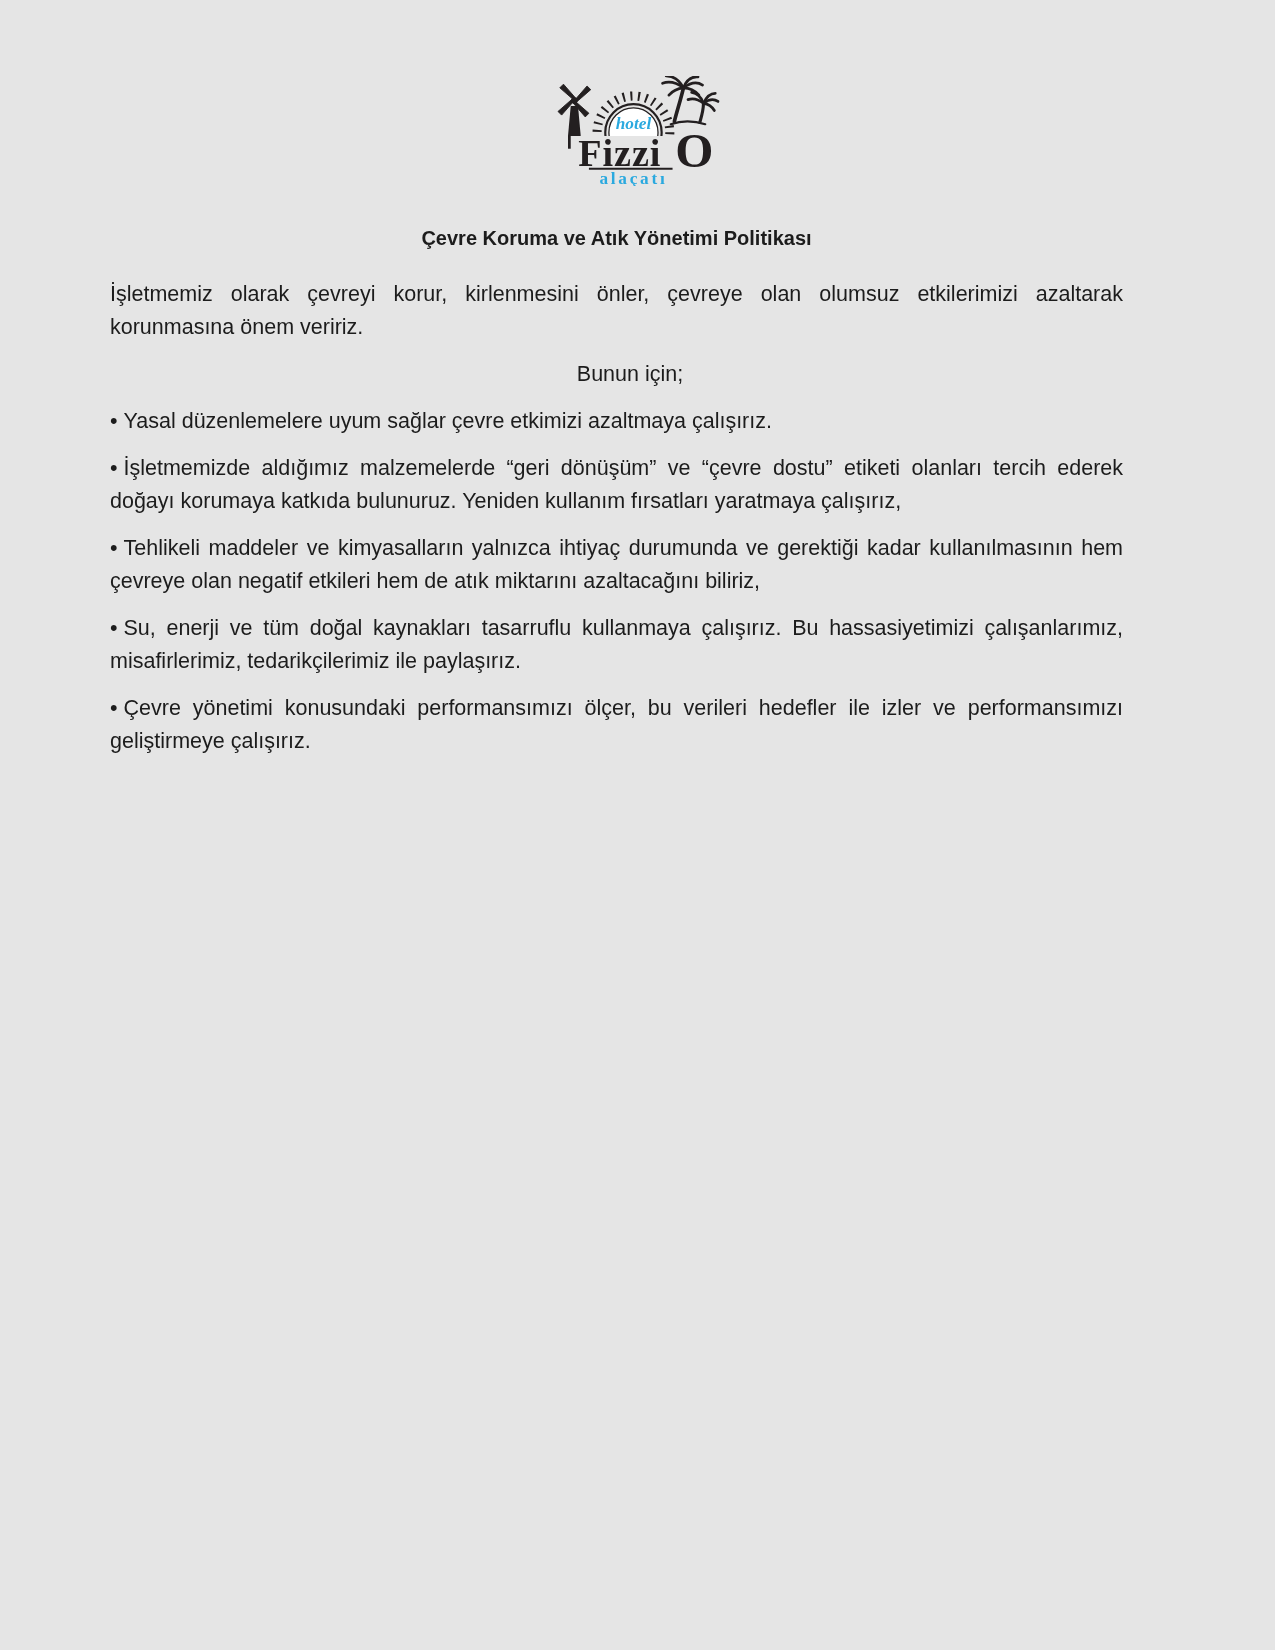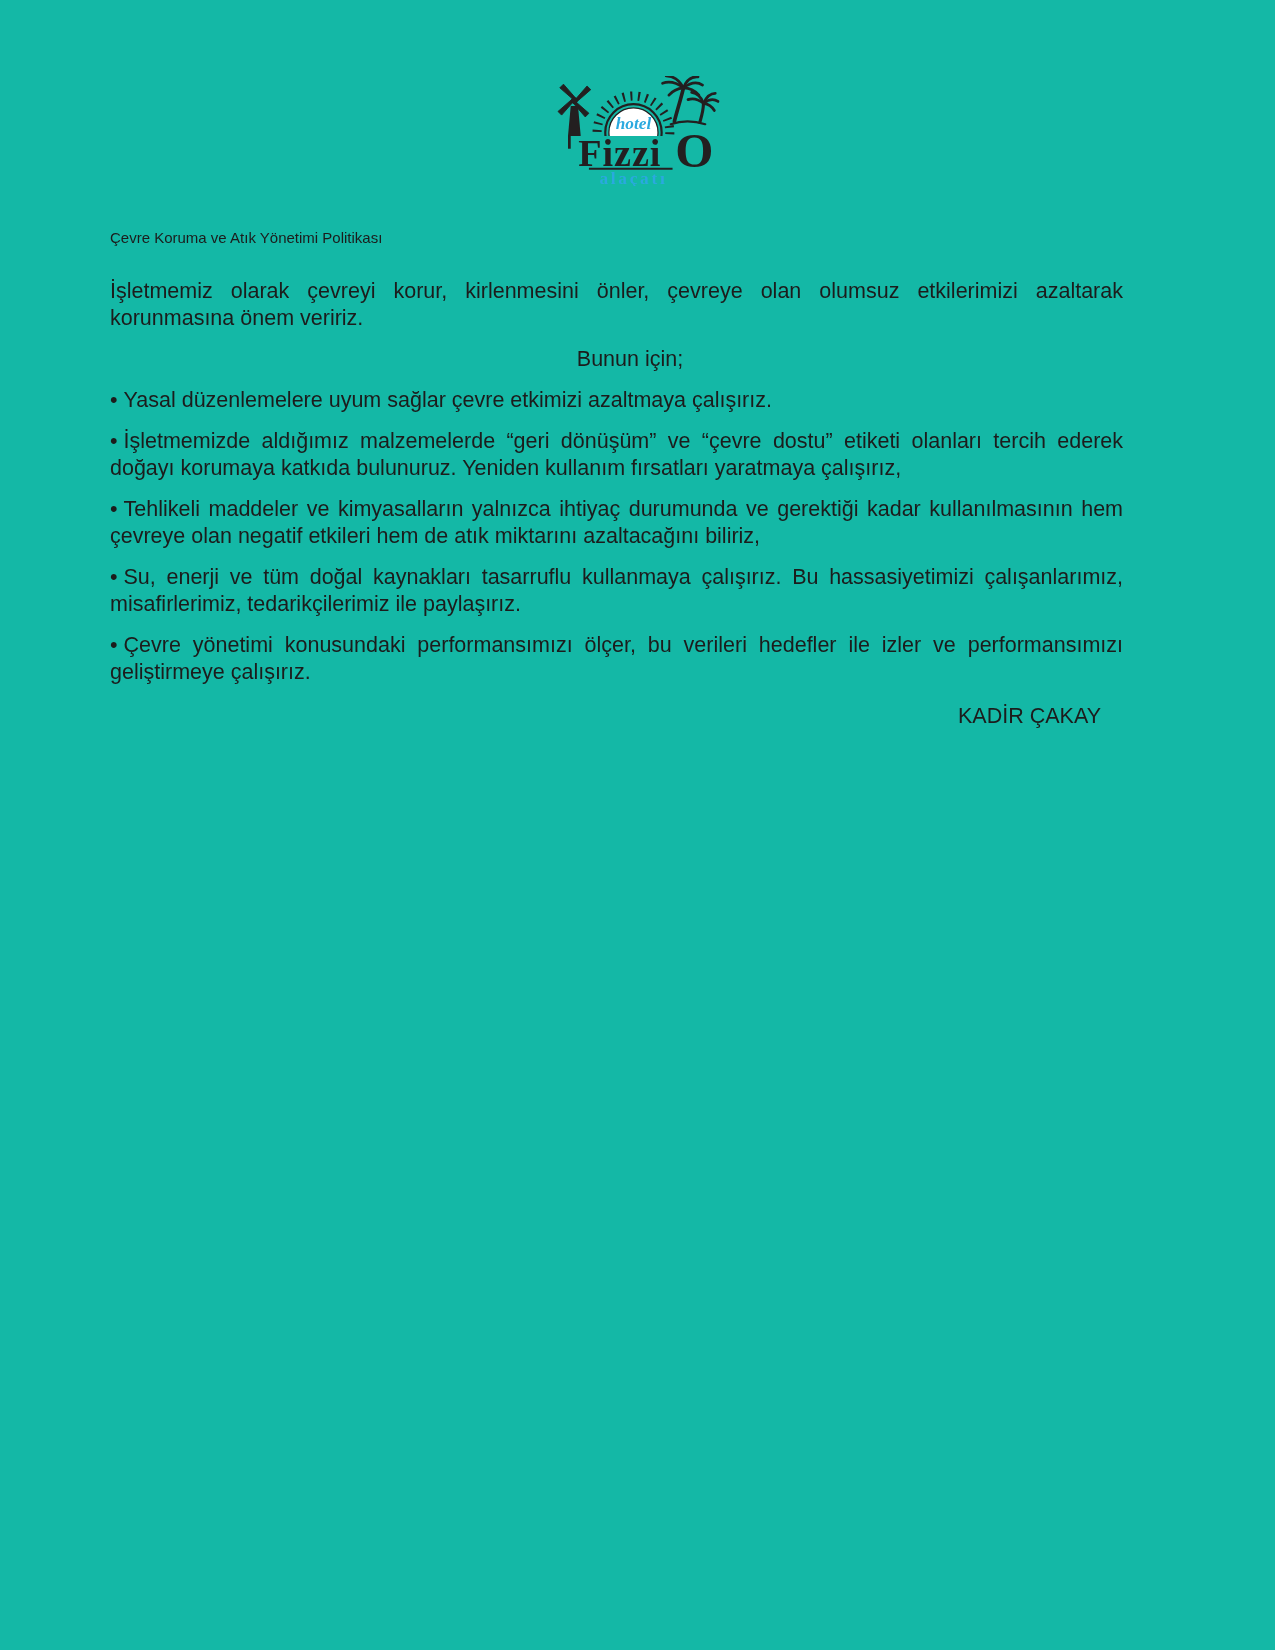--- a/index.html
+++ b/index.html
@@ -6,47 +6,48 @@
   html, body {
     margin: 0;
     padding: 0;
     background: #ffffff;
   }
   .page {
     position: relative;
     width: 1275px;
     height: 1650px;
     margin: 0 auto;
-    background: #14b8a6;
+    background: #e5e5e5;
     color: #1c1c1c;
     font-family: "Liberation Sans", sans-serif;
     overflow: hidden;
   }
   .logo-wrap {
     padding-top: 76px;
     display: flex;
     justify-content: center;
   }
   .logo-wrap svg {
     display: block;
   }
   .content {
     margin-left: 110px;
     margin-right: 152px; 
   }
   .doc-title {
-    font-size: 15px;
+    text-align: center;
+    font-size: 20px;
     line-height: 28px;
-    font-weight: normal;
+    font-weight: bold;
     margin: 38px 0 0 0;
     color: #1c1c1c;
   }
   .para {
     font-size: 21.5px;
-    line-height: 27px;
+    line-height: 33px;
     text-align: justify;
     text-justify: inter-word;
     margin: 0 0 14px 0;
     color: #1c1c1c;
   }
   .intro {
     margin-top: 26px;
   }
   .lead-in {
     text-align: center;
@@ -140,16 +141,15 @@
 
     <p class="para bullet"><span class="glyph">•</span><span>Tehlikeli maddeler ve kimyasalların yalnızca ihtiyaç durumunda ve gerektiği kadar kullanılmasının hem çevreye olan negatif etkileri hem de atık miktarını azaltacağını biliriz,</span></p>
 
 
 
     <p class="para bullet"><span class="glyph">•</span><span>Su, enerji ve tüm doğal kaynakları tasarruflu kullanmaya çalışırız. Bu hassasiyetimizi çalışanlarımız, misafirlerimiz, tedarikçilerimiz ile paylaşırız.</span></p>
 
     <p class="para bullet"><span class="glyph">•</span><span>Çevre yönetimi konusundaki performansımızı ölçer, bu verileri hedefler ile izler ve performansımızı geliştirmeye çalışırız.</span></p>
 
 
-    <p class="signature">KADİR ÇAKAY</p>
 
   </div>
 </div>
 
 </body></html>

